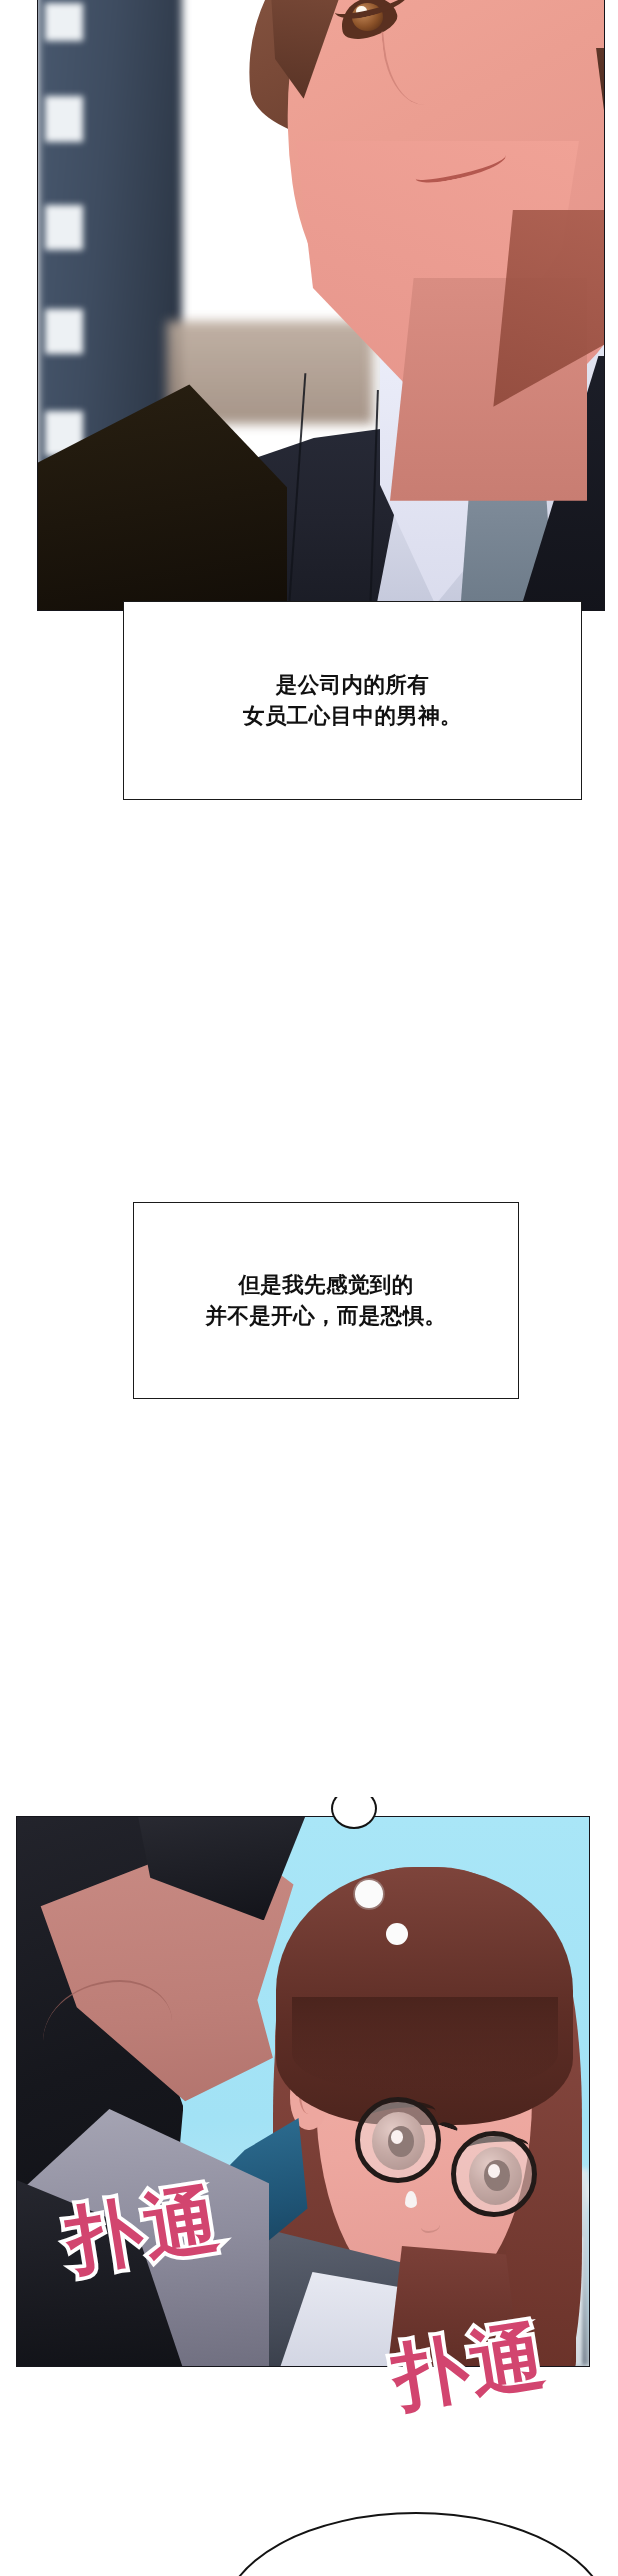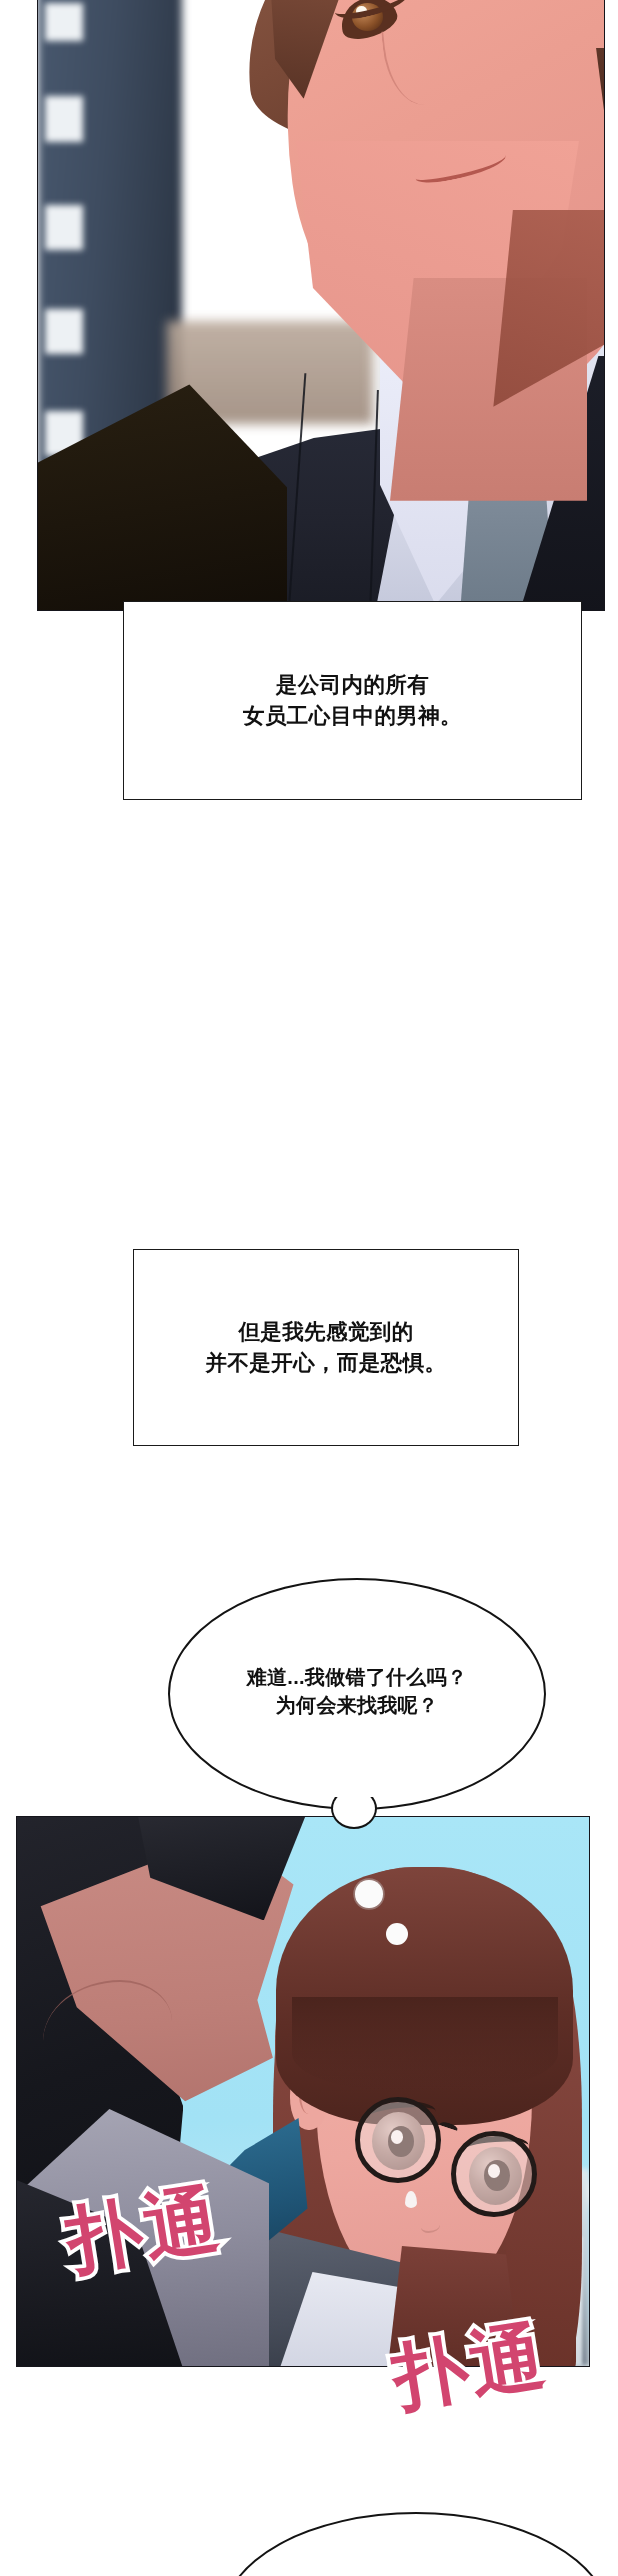--- a/index.html
+++ b/index.html
@@ -175,21 +175,21 @@
     font-size: 21.5px;
     line-height: 1.42;
     color: #111111;
     font-weight: 700;
     text-align: center;
     white-space: pre-line;
     letter-spacing: 0.4px;
   }
   #caption-1 { left: 123px; top: 601px; width: 459px; height: 199px; }
   #caption-2 { left: 140px; top: 975px; width: 352px; height: 182px; }
-  #caption-3 { left: 133px; top: 1249px; width: 386px; height: 197px; }
+  #caption-3 { left: 133px; top: 1202px; width: 386px; height: 197px; }
 
   
   #panel-2 { left: 15.5px; top: 1816px; width: 574px; height: 551px; }
   .p2-sky {
     position:absolute; inset:0;
     background: linear-gradient(180deg,#a9e6f7 0%, #a2e2f5 55%, #bfe9f6 88%, #e8f2f6 100%);
   }
   .p2-cloud {
     position:absolute; background:#ffffff; border-radius:50%;
     filter: blur(5.2px); opacity:.85;
@@ -514,24 +514,20 @@
     <div class="p2-manface"></div>
     <div class="p2-mancheek"></div>
     <div class="p2-manhair"></div>
     <div class="p2-manshoulder"></div>
     <div class="p2-manjacket"></div>
   </div>
 
   <div class="p2-pin-a" style="position:absolute; left:355px; top:1880px; z-index:41;"></div>
   <div class="p2-pin-b" style="position:absolute; left:386px; top:1923px; z-index:41;"></div>
 
-  <div id="bubble-main">
-    <div class="bubble-text">难道...我做错了什么吗？
-为何会来找我呢？</div>
-  </div>
   <div class="bubble-tail" id="tail-1"></div>
   <div id="tail-1-mask"></div>
 
   <div class="sfx" id="sfx-1">扑通</div>
   <div class="sfx" id="sfx-2">扑通</div>
 
   <div id="bubble-bottom"></div>
 
 </div>
 

